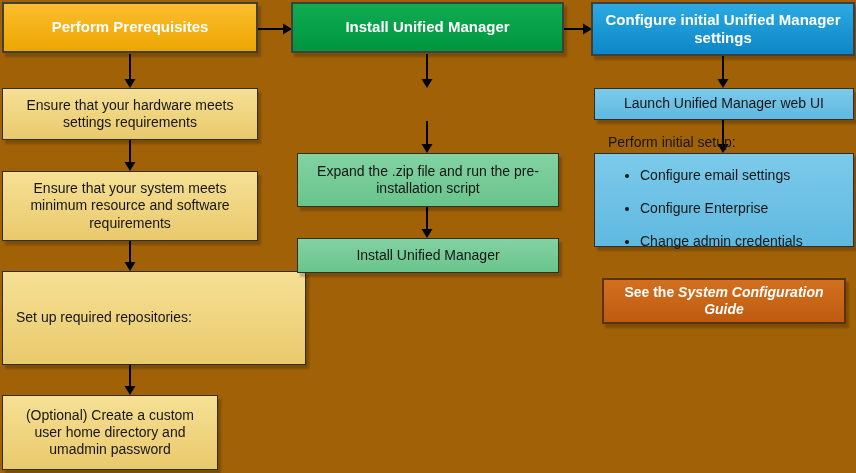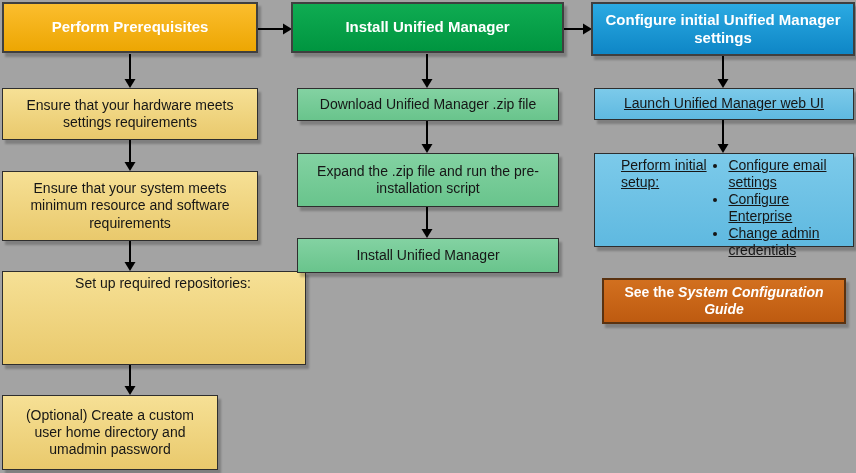--- a/index.html
+++ b/index.html
@@ -7,49 +7,49 @@
     --gold-body-top:#F6E095;   --gold-body-bottom:#E9C96C;
     --green-header-top:#0FAC52;--green-header-bottom:#009540;
     --green-body-top:#83D2A2;  --green-body-bottom:#69C48C;
     --blue-header-top:#2BAAE2; --blue-header-bottom:#0E86C6;
     --blue-body-top:#7CCAEA;   --blue-body-bottom:#5FB9E0;
     --orange-top:#D2701F;      --orange-bottom:#BE5B10;
     --arrow:#000000;           --border-dark:#3F3F3F;
   }
   html,body{margin:0;padding:0;background:#ffffff;}
   .stage{
-    position:relative; width:856px; height:473px; background:#a3a3a3;
+    position:relative; width:856px; height:473px; background:#a16207;
     font-family:"Liberation Sans", sans-serif; overflow:hidden;
   }
   .box{
     position:absolute; box-sizing:border-box;
     display:flex; align-items:center; justify-content:center;
     text-align:center; padding:3px 8px;
     font-size:14px; line-height:1.22; color:#161616;
     border:1px solid #2e2e2e;
     box-shadow:3px 4px 2px rgba(0,0,0,0.22);
   }
   .header{
     color:#ffffff; font-weight:bold; font-size:15px;
     border:2px solid var(--border-dark);
   }
   .gold-header {background:linear-gradient(180deg,var(--gold-header-top),var(--gold-header-bottom));}
   .gold-body   {background:linear-gradient(180deg,var(--gold-body-top),var(--gold-body-bottom));}
   .green-header{background:linear-gradient(180deg,var(--green-header-top),var(--green-header-bottom));}
   .green-body  {background:linear-gradient(180deg,var(--green-body-top),var(--green-body-bottom));}
   .blue-header {background:linear-gradient(180deg,var(--blue-header-top),var(--blue-header-bottom));}
-  .blue-body   {background:linear-gradient(180deg,var(--blue-body-top),var(--blue-body-bottom));text-decoration:underline;}
+  .blue-body   {background:linear-gradient(180deg,var(--blue-body-top),var(--blue-body-bottom));}
   .orange-note {background:linear-gradient(180deg,var(--orange-top),var(--orange-bottom));
                 color:#fff; font-weight:bold; border:2px solid #5a3210;}
   .list{
-    flex-direction:row; align-items:flex-start; justify-content:center;
-    text-align:left; padding-left:26px;
+    flex-direction:column; align-items:flex-start; justify-content:center;
+    text-align:left; padding-left:13px;
   }
   .list ul{margin:0; padding:0 0 0 16px; list-style:disc;}
-  .list li{margin:0; padding:0;}
+  .list li{margin:16px; padding:0;}
   .arrows{position:absolute; left:0; top:0; pointer-events:none;}
 </style>
 </head>
 <body>
 
 <div class="stage">
 
   <svg class="arrows" width="856" height="473" viewBox="0 0 856 473">
     <g stroke="#000" stroke-width="2" fill="#000">
 
@@ -98,23 +98,20 @@
   </div>
 
   <div class="box gold-body" style="left:2px;top:395px;width:216px;height:75px">
     <span>(Optional) Create a custom user home directory and umadmin password</span>
   </div>
 
   <div class="box header green-header" style="left:291px;top:2px;width:273px;height:51px">
     <span>Install Unified Manager</span>
   </div>
 
-  <div class="box green-body" style="left:297px;top:88px;width:262px;height:33px">
-    <span>Download Unified Manager .zip file</span>
-  </div>
 
   <div class="box green-body" style="left:297px;top:153px;width:262px;height:54px">
     <span>Expand the .zip file and run the pre-installation script</span>
   </div>
 
   <div class="box green-body" style="left:297px;top:238px;width:262px;height:35px">
     <span>Install Unified Manager</span>
   </div>
 
   <div class="box header blue-header" style="left:591px;top:2px;width:264px;height:54px">

